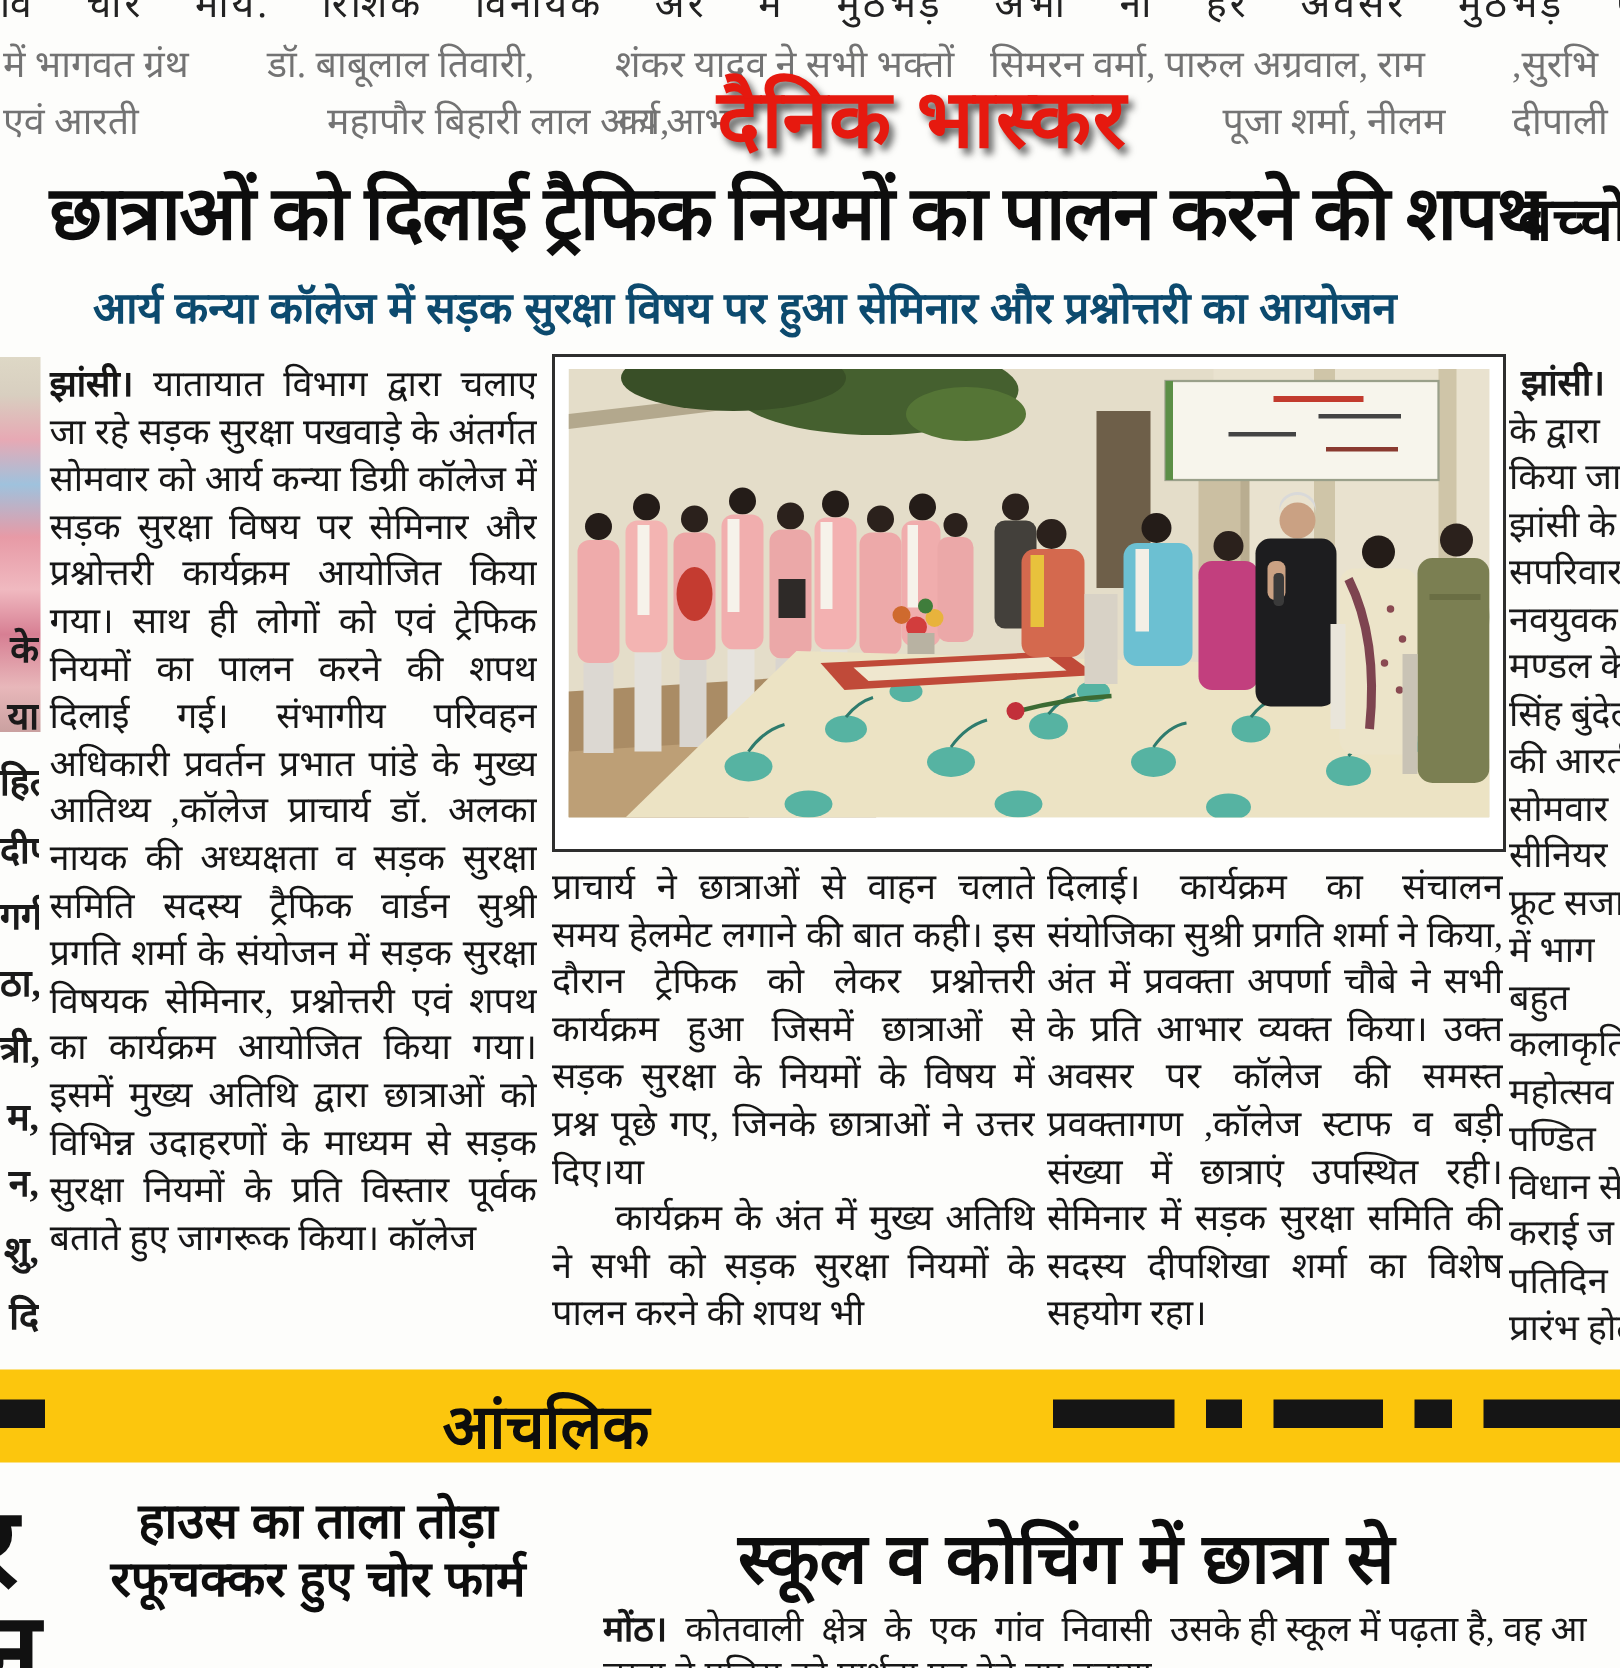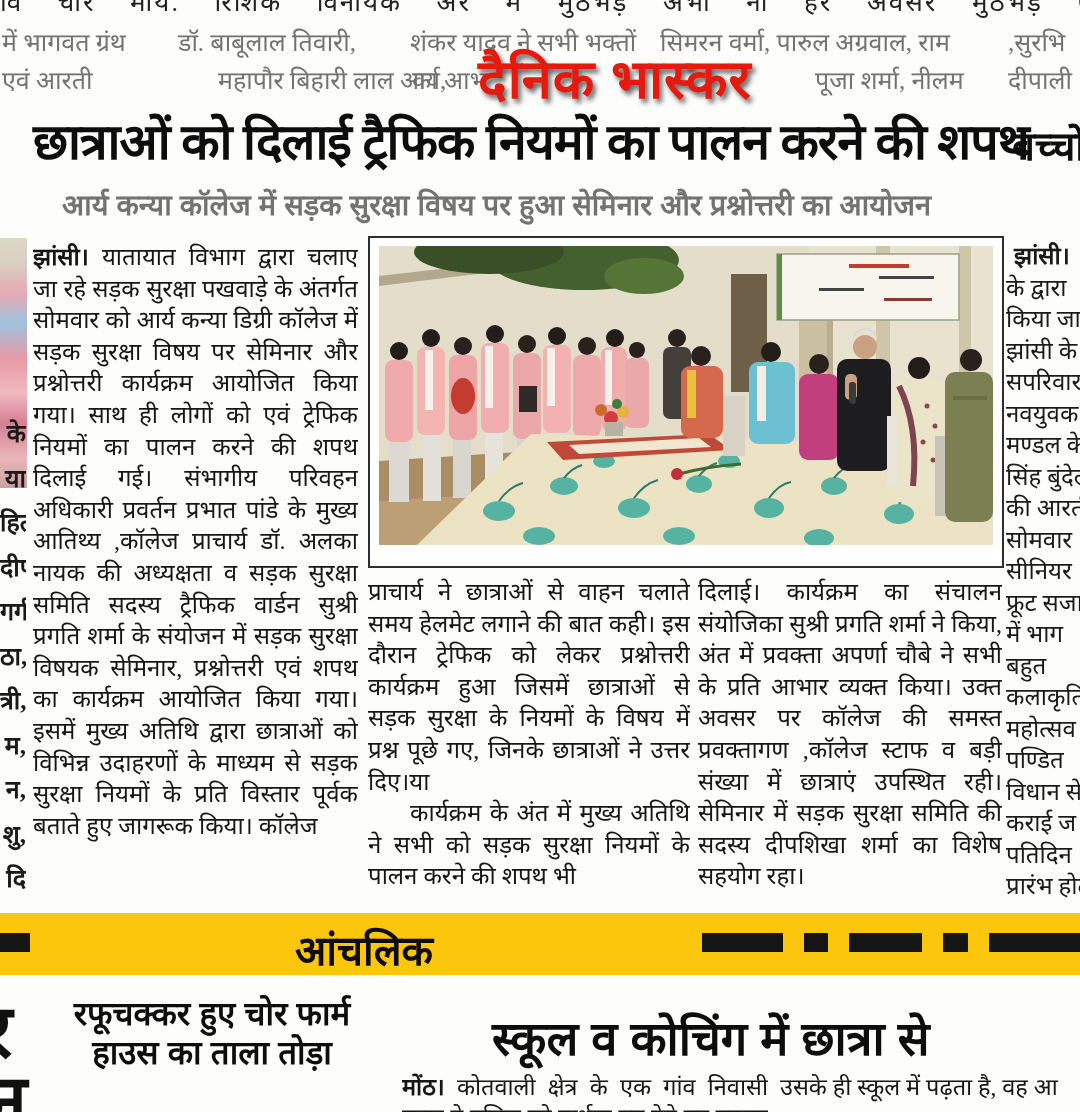--- a/index.html
+++ b/index.html
@@ -9,21 +9,21 @@
   
   .tcell{font-size:25px;color:#737373;white-space:nowrap;}
   .cutrow{font-size:26px;color:#222;white-space:nowrap;letter-spacing:2px;word-spacing:26px;}
   .watermark{font-family:"Liberation Sans",sans-serif;font-weight:900;font-size:54px;
              color:#e6190f;text-shadow:3px 4px 5px rgba(20,20,20,.65);white-space:nowrap;
              letter-spacing:1px;}
   
   .headline{font-family:Liberation Serif, serif;font-weight:900;font-size:50px;
             letter-spacing:-1px;white-space:nowrap;color:#0d0d0d;}
   .headfrag{font-family:"Liberation Sans",sans-serif;font-weight:900;font-size:40px;color:#0d0d0d;white-space:nowrap;}
-  .subhead{font-family:"Liberation Sans",sans-serif;font-weight:700;font-size:29px;color:#737373;white-space:nowrap;}
+  .subhead{font-family:"Liberation Sans",sans-serif;font-weight:700;font-size:29px;color:#0c4a6e;white-space:nowrap;}
   
   .bodycol{font-size:24px;line-height:31.6px;text-align:justify;color:#161616;}
   .bodycol p{margin:0;}
   .bodycol .indent{text-indent:42px;}
   .dateline{font-weight:bold;}
   
   .fragcol .frag{font-size:24px;line-height:31.5px;white-space:nowrap;overflow:hidden;}
   .fragcol .frag:first-child{font-weight:bold;padding-left:8px;}
   .leftfrags{text-align:right;}
   .leftfrags .frag{font-size:25px;line-height:44.5px;white-space:nowrap;font-weight:bold;}
@@ -298,22 +298,22 @@
     <div class="abs dash" style="left:804px;top:20px;width:24px;"></div>
     <div class="abs dash" style="left:849px;top:20px;width:73px;"></div>
     <div class="abs dash" style="left:943px;top:20px;width:25px;"></div>
     <div class="abs dash" style="left:989px;top:20px;width:91px;"></div>
   </div>
 
   <div class="abs edgeglyph" style="left:-18px;top:978px;">र</div>
   <div class="abs edgeglyph" style="left:-14px;top:1048px;">न</div>
 
   <div class="abs bheadL" style="left:52px;top:994px;width:320px;">
+      <div>हाउस का ताला तोड़ा</div>
       <div>रफूचक्कर हुए चोर फार्म</div>
-      <div>हाउस का ताला तोड़ा</div>
     </div>
 
   <div class="abs bheadC" style="left:492px;top:986px;margin-top:19px;">स्कूल व कोचिंग में छात्रा से</div>
 
   <div class="abs bbody" style="left:402px;top:1048px;width:366px;height:64px;overflow:hidden;">
     <p><span class="dateline">मोंठ।</span>
        <span>कोतवाली क्षेत्र के एक गांव निवासी छात्रा ने पुलिस को प्रार्थना पत्र देते हुए बताया कि वह 1</span></p>
   </div>
 
   <div class="abs bbody" style="left:780px;top:1048px;width:340px;height:64px;overflow:hidden;">

